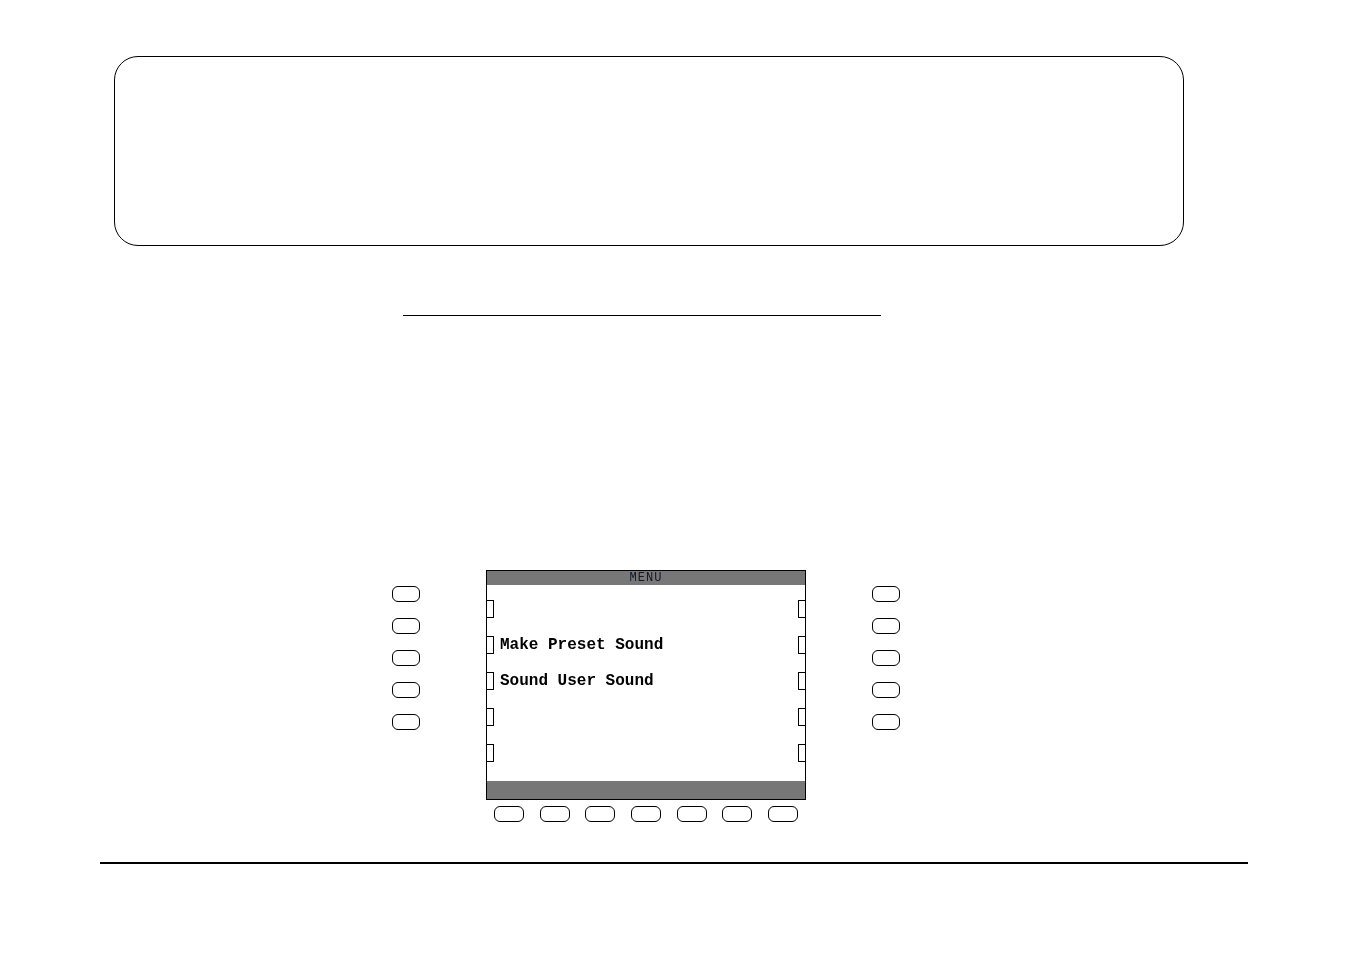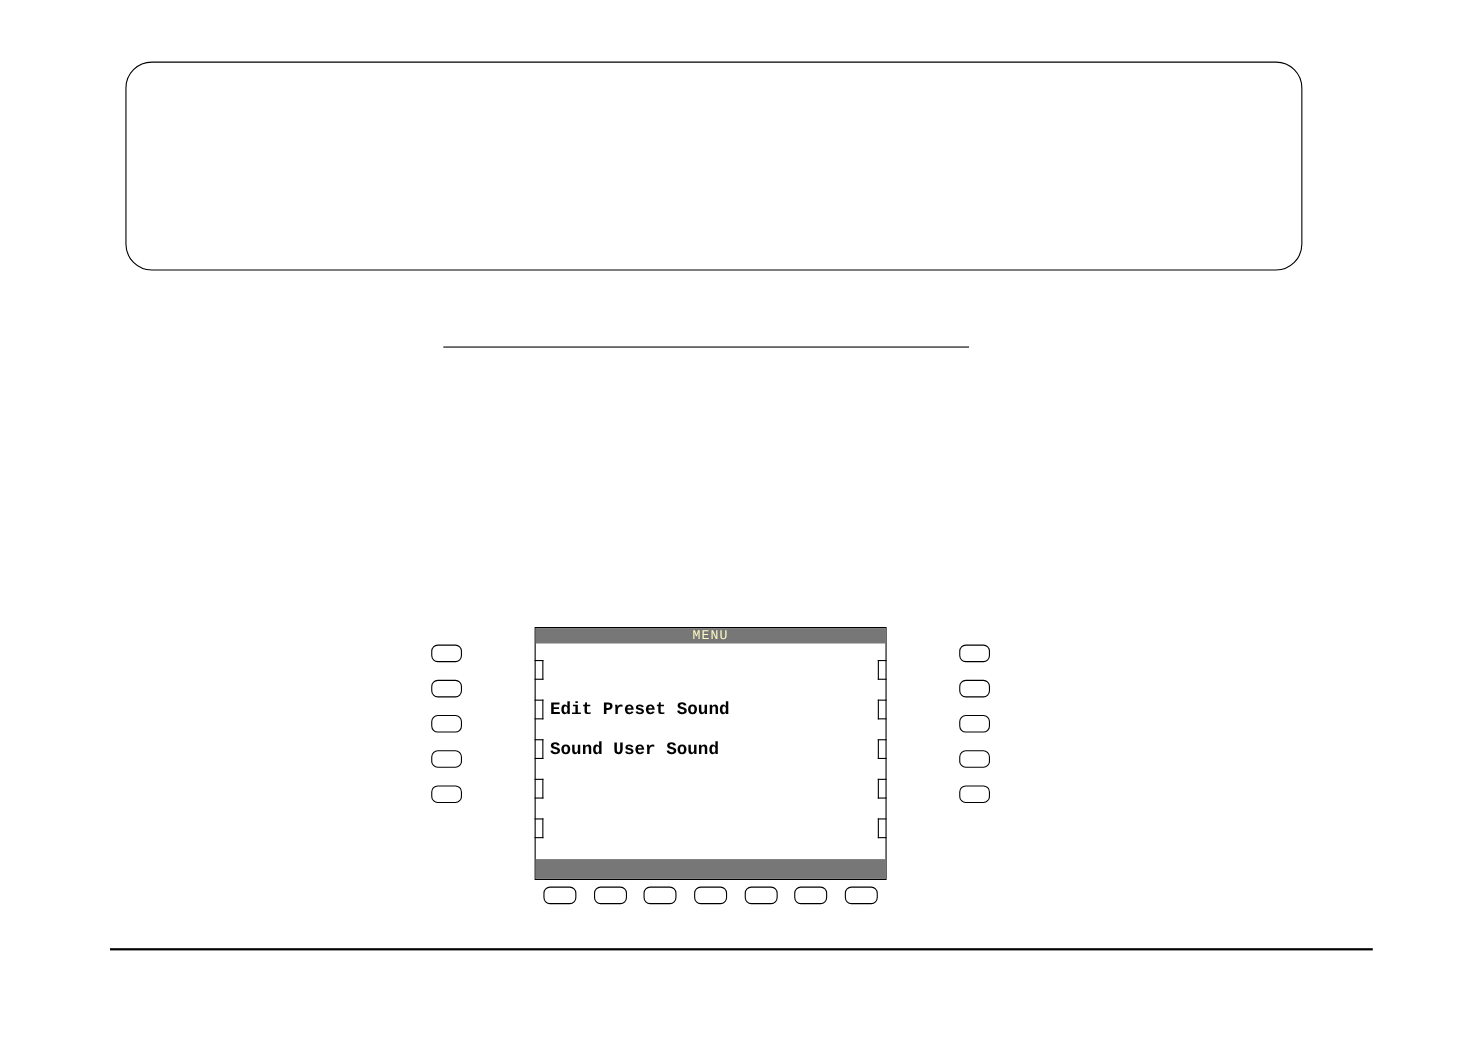--- a/index.html
+++ b/index.html
@@ -54,21 +54,21 @@
   .lcd {
     width: 320px;
     margin: 0 auto;
     border: 1px solid #000;
     box-sizing: border-box;
     font-family: "Courier New", Courier, monospace;
     font-size: 16px;
   }
   .lcd .titlebar {
     background: #777;
-    color: #fef9c3;
+    color: #0f172a;
     text-align: center;
     font-size: 12px;
     letter-spacing: 1px;
     height: 14px;
     line-height: 14px;
   }
   .lcd .footerbar {
     background: #777;
     height: 18px;
   }
@@ -169,21 +169,21 @@
       <div class="lcd">
         <div class="titlebar">MENU</div>
         <div class="body">
           <div class="row" style="top:14px">
             <div class="l-handle"></div>
             <div class="label"></div>
             <div class="r-handle"></div>
           </div>
           <div class="row" style="top:50px">
             <div class="l-handle"></div>
-            <div class="label">Edit Preset Sound</div>
+            <div class="label">Make Preset Sound</div>
             <div class="r-handle"></div>
           </div>
           <div class="row" style="top:86px">
             <div class="l-handle"></div>
             <div class="label">Sound User Sound</div>
             <div class="r-handle"></div>
           </div>
           <div class="row" style="top:122px">
             <div class="l-handle"></div>
             <div class="label"></div>

